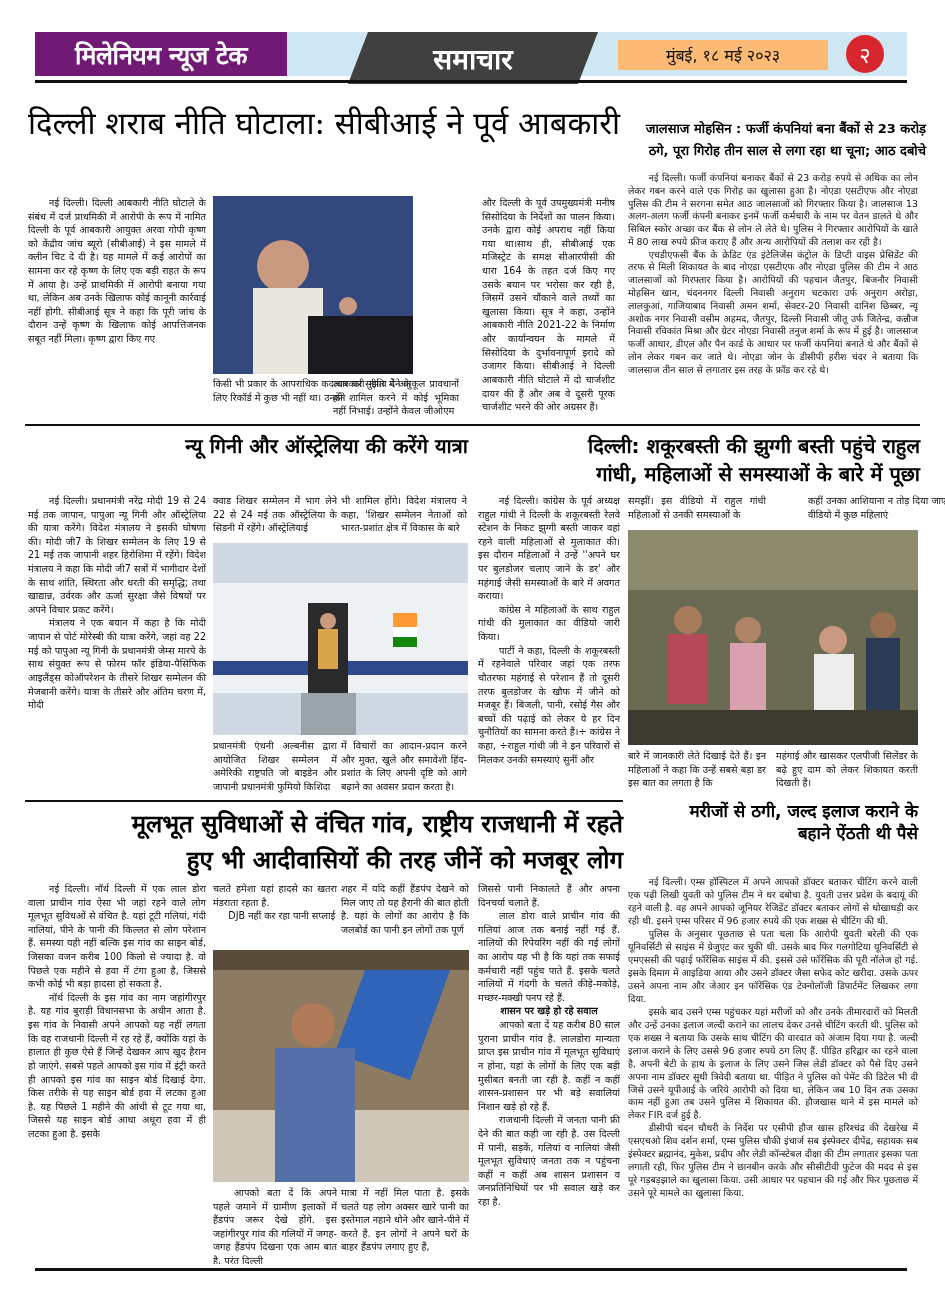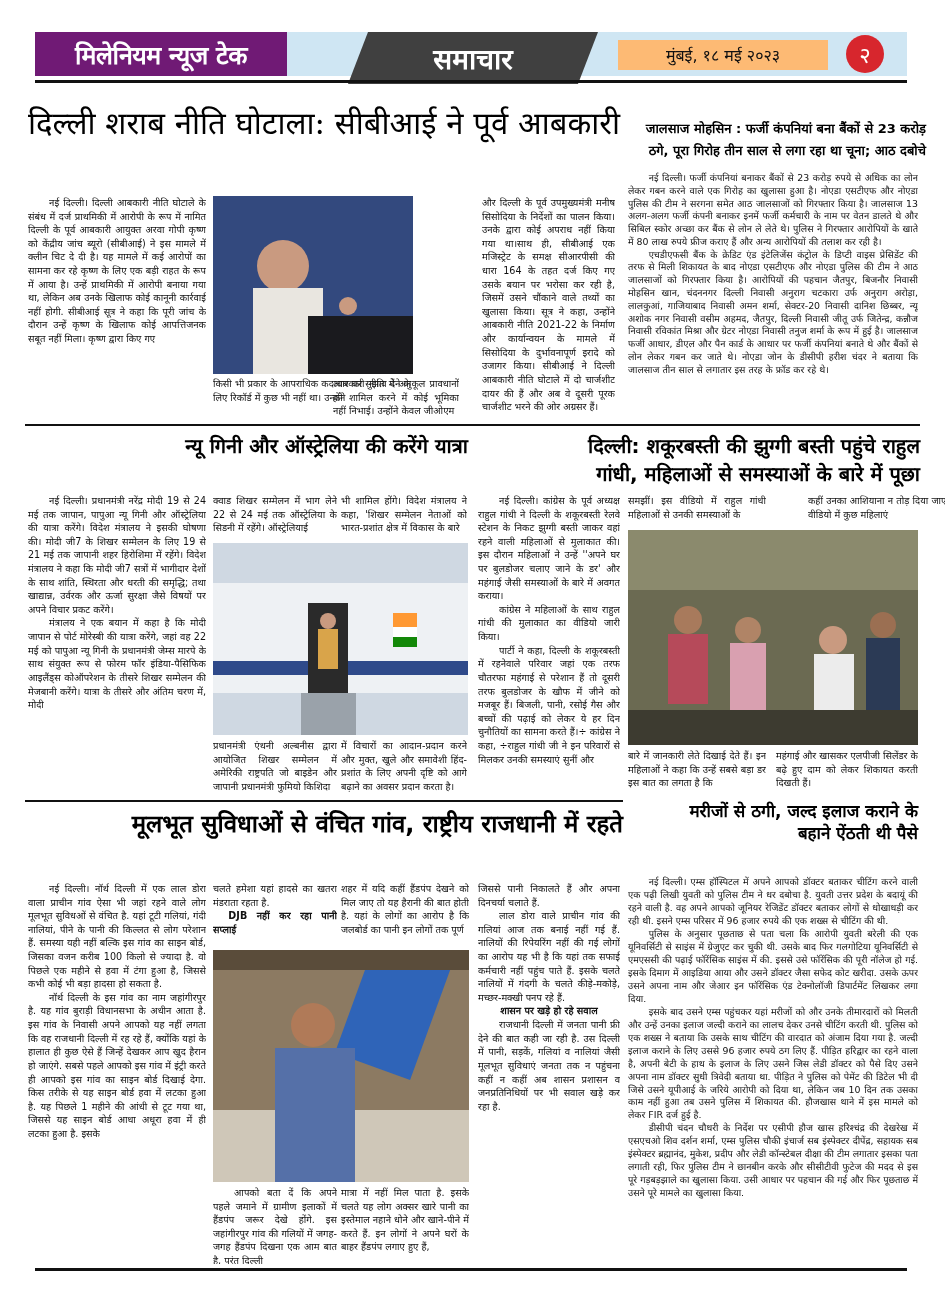--- a/index.html
+++ b/index.html
@@ -144,28 +144,29 @@
     <p class="noind">बारे में जानकारी लेते दिखाई देते हैं। इन महिलाओं ने कहा कि उन्हें सबसे बड़ा डर इस बात का लगता है कि</p>
   </div>
 <div class="abs col" style="left:776px;top:749px;width:142px;height:48px">
     <p class="noind">महंगाई और खासकर एलपीजी सिलेंडर के बढ़े हुए दाम को लेकर शिकायत करती दिखती हैं।</p>
   </div>
 
 <div class="abs rule" style="left:25px;top:800px;width:598px;height:2px"></div>
 
 <div class="abs hl" style="left:25px;top:806px;width:598px;font-size:24px;line-height:36px">
   <div>मूलभूत सुविधाओं से वंचित गांव, राष्ट्रीय राजधानी में रहते</div>
+  <div>हुए भी आदीवासियों की तरह जीनें को मजबूर लोग</div>
 </div>
 <div class="abs col" style="left:28px;top:882px;width:178px;height:390px">
   <p>नई दिल्ली। नॉर्थ दिल्ली में एक लाल डोरा वाला प्राचीन गांव ऐसा भी जहां रहने वाले लोग मूलभूत सुविधओं से वंचित है. यहां टूटी गलियां, गंदी नालियां, पीने के पानी की किल्लत से लोग परेशान हैं. समस्या यही नहीं बल्कि इस गांव का साइन बोर्ड, जिसका वजन करीब 100 किलो से ज्यादा है. वो पिछले एक महीने से हवा में टंगा हुआ है, जिससे कभी कोई भी बड़ा हादसा हो सकता है.</p>
   <p>नॉर्थ दिल्ली के इस गांव का नाम जहांगीरपुर है. यह गांव बुराड़ी विधानसभा के अधीन आता है. इस गांव के निवासी अपने आपको यह नहीं लगता कि वह राजधानी दिल्ली में रह रहे हैं, क्योंकि यहां के हालात ही कुछ ऐसे हैं जिन्हें देखकर आप खुद हैरान हो जाएंगे. सबसे पहले आपको इस गांव में इंट्री करते ही आपको इस गांव का साइन बोर्ड दिखाई देगा. किस तरीके से यह साइन बोर्ड हवा में लटका हुआ है. यह पिछले 1 महीने की आंधी से टूट गया था, जिससे यह साइन बोर्ड आधा अधूरा हवा में ही लटका हुआ है. इसके</p>
 </div>
 <div class="abs col" style="left:213px;top:882px;width:124px;height:64px">
   <p class="noind">चलते हमेशा यहां हादसे का खतरा मंडराता रहता है.</p>
-  <p style="font-weight:bold;text-indent:1.6em">DJB नहीं कर रहा पानी सप्लाई</p>
+  <p style="font-weight:normal;text-indent:1.6em">DJB नहीं कर रहा पानी सप्लाई</p>
 </div>
 <div class="abs col" style="left:341px;top:882px;width:128px;height:64px">
     <p class="noind">शहर में यदि कहीं हैंडपंप देखने को मिल जाए तो यह हैरानी की बात होती है. यहां के लोगों का आरोप है कि जलबोर्ड का पानी इन लोगों तक पूर्ण</p>
   </div>
 <div class="abs photo" style="left:213px;top:950px;width:256px;height:232px">
   <svg width="256" height="232">
     <rect width="256" height="232" fill="#8c7a62"></rect>
     <rect x="0" y="160" width="256" height="72" fill="#cfc7b8"></rect>
     <rect x="140" y="0" width="80" height="120" fill="#2f64b8" transform="rotate(20 180 60)"></rect>
     <circle cx="100" cy="75" r="22" fill="#b07a58"></circle>
@@ -176,20 +177,21 @@
 <div class="abs col" style="left:213px;top:1186px;width:124px;height:78px">
     <p>आपको बता दें कि अपने पहले जमाने में ग्रामीण इलाकों में हैंडपंप जरूर देखे होंगे. इस जहांगीरपुर गांव की गलियों में जगह-जगह हैंडपंप दिखना एक आम बात है, परंतु दिल्ली</p>
   </div>
 <div class="abs col" style="left:341px;top:1186px;width:128px;height:78px">
     <p class="noind">मात्रा में नहीं मिल पाता है. इसके चलते यह लोग अक्सर खारे पानी का इस्तेमाल नहाने धोने और खाने-पीने में करते हैं. इन लोगों ने अपने घरों के बाहर हैंडपंप लगाए हुए हैं,</p>
   </div>
 <div class="abs col" style="left:478px;top:882px;width:142px;height:384px">
   <p class="noind">जिससे पानी निकालते हैं और अपना दिनचर्या चलाते हैं.</p>
   <p>लाल डोरा वाले प्राचीन गांव की गलियां आज तक बनाई नहीं गई हैं. नालियों की रिपेयरिंग नहीं की गई लोगों का आरोप यह भी है कि यहां तक सफाई कर्मचारी नहीं पहुंच पाते हैं. इसके चलते नालियों में गंदगी के चलते कीड़े-मकोड़े, मच्छर-मक्खी पनप रहे हैं.</p>
   <p class="sub">शासन पर खड़े हो रहे सवाल</p>
+  <p>आपको बता दें यह करीब 80 साल पुराना प्राचीन गांव है. लालडोरा मान्यता प्राप्त इस प्राचीन गांव में मूलभूत सुविधाएं न होना, यहां के लोगों के लिए एक बड़ी मुसीबत बनती जा रही है. कहीं न कहीं शासन-प्रशासन पर भी बड़े सवालियां निशान खड़े हो रहे हैं.</p>
   <p>राजधानी दिल्ली में जनता पानी फ्री देने की बात कही जा रही है. उस दिल्ली में पानी, सड़कें, गलियां व नालियां जैसी मूलभूत सुविधाएं जनता तक न पहुंचना कहीं न कहीं अब शासन प्रशासन व जनप्रतिनिधियों पर भी सवाल खड़े कर रहा है.</p>
 </div>
 
 <div class="abs hl" style="left:628px;top:800px;width:290px;font-size:17px;line-height:22px">
   <div>मरीजों से ठगी, जल्द इलाज कराने के</div>
   <div>बहाने ऐंठती थी पैसे</div>
 </div>
 <div class="abs col" style="left:628px;top:876px;width:290px;height:390px;font-size:9.4px;line-height:1.38">
   <p>नई दिल्ली। एम्स हॉस्पिटल में अपने आपको डॉक्टर बताकर चीटिंग करने वाली एक पढ़ी लिखी युवती को पुलिस टीम ने धर दबोचा है. युवती उत्तर प्रदेश के बदायूं की रहने वाली है. वह अपने आपको जूनियर रेजिडेंट डॉक्टर बताकर लोगों से धोखाधड़ी कर रही थी. इसने एम्स परिसर में 96 हजार रुपये की एक शख्स से चीटिंग की थी.</p>
   <p>पुलिस के अनुसार पूछताछ से पता चला कि आरोपी युवती बरेली की एक यूनिवर्सिटी से साइंस में ग्रेजुएट कर चुकी थी. उसके बाद फिर गलगोटिया यूनिवर्सिटी से एमएससी की पढ़ाई फॉरेंसिक साइंस में की. इससे उसे फॉरेंसिक की पूरी नॉलेज हो गई. इसके दिमाग में आइडिया आया और उसने डॉक्टर जैसा सफेद कोट खरीदा. उसके ऊपर उसने अपना नाम और जेआर इन फॉरेंसिक एंड टेक्नोलॉजी डिपार्टमेंट लिखकर लगा दिया.</p>

